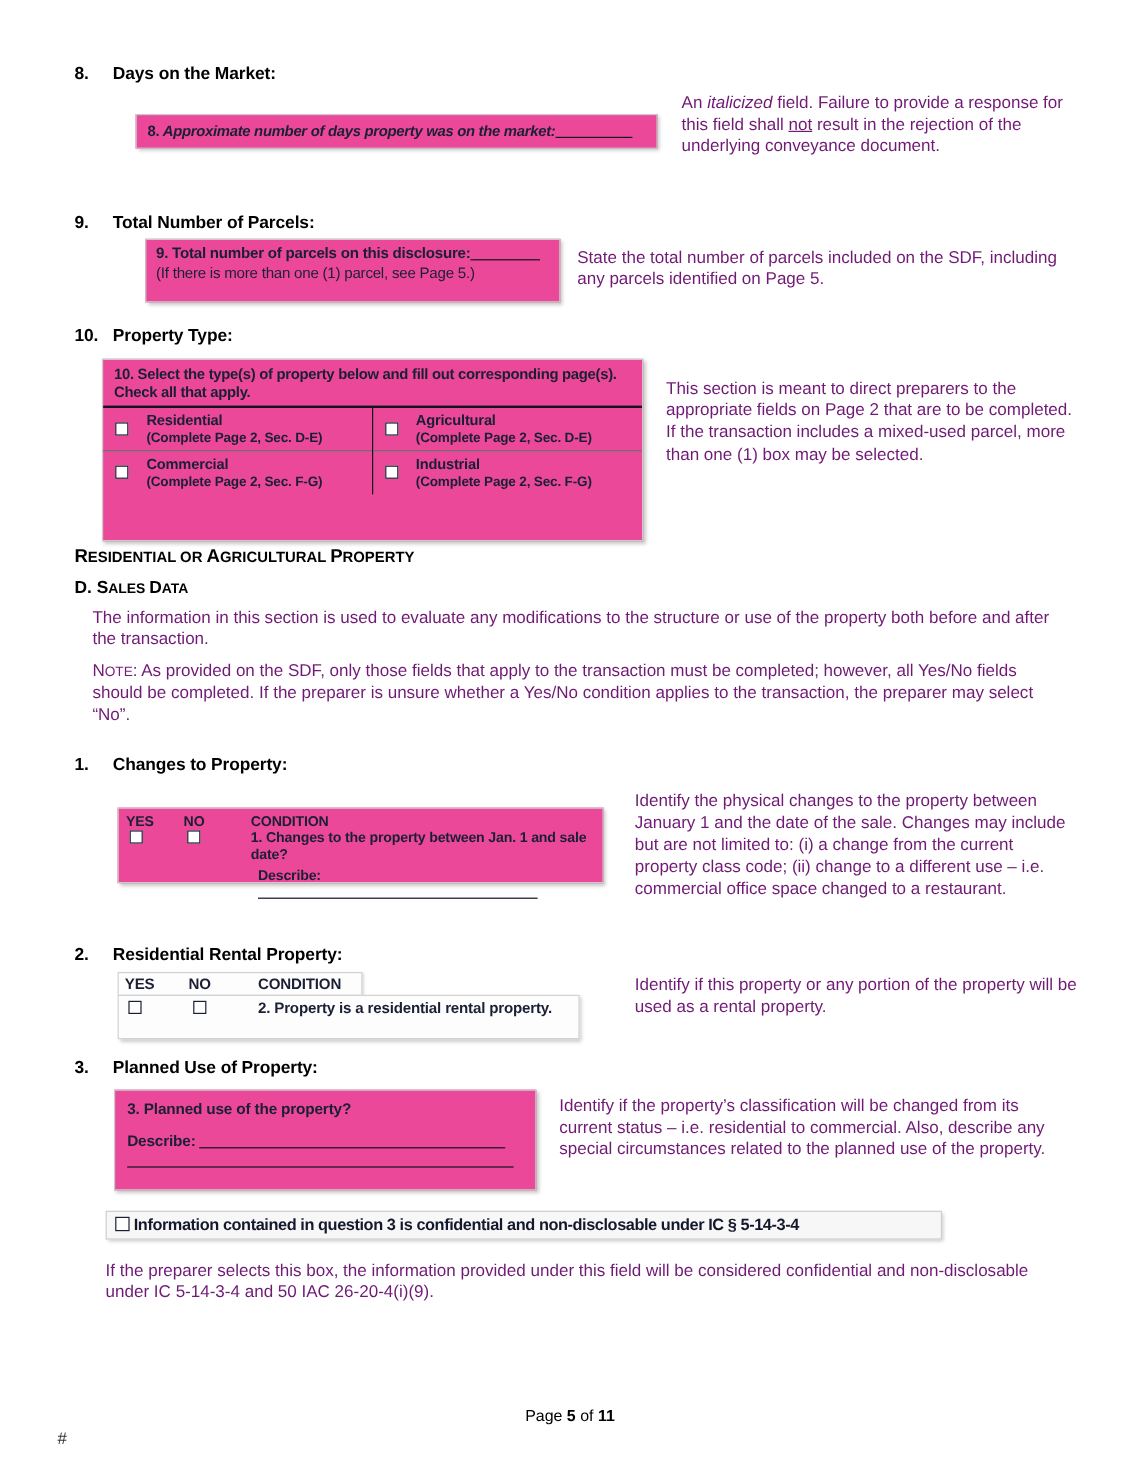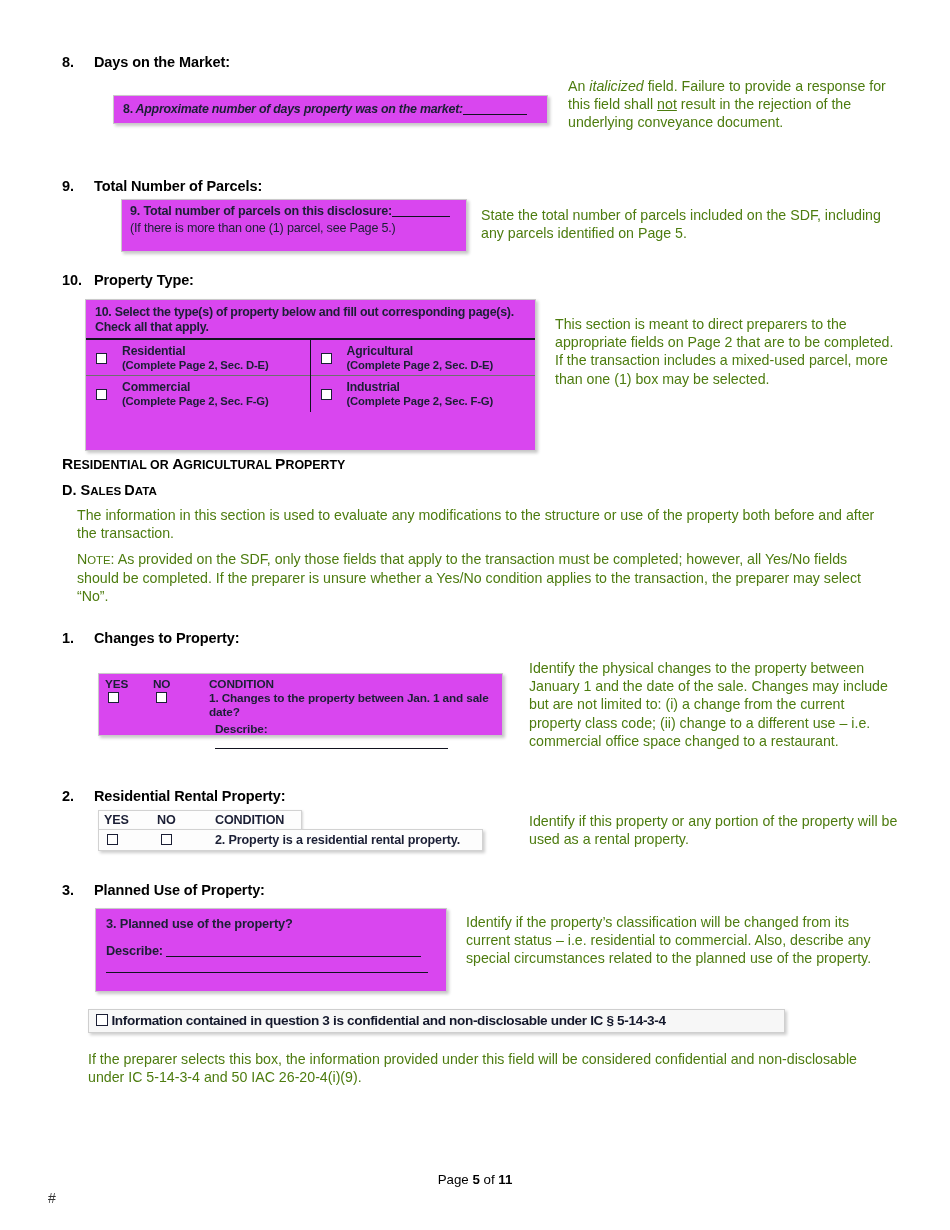--- a/index.html
+++ b/index.html
@@ -22,26 +22,26 @@
   .num-head {
     font-size: 14.5px;
     font-weight: bold;
     letter-spacing: -0.1px;
     display: flex;
   }
   .num-head .n { width: 32px; flex: 0 0 32px; }
   .explain {
     font-size: 14.2px;
     line-height: 18.2px;
-    color: #4d7c0f;
+    color: #701a75;
   }
 
   
   .fieldbox {
-    background: #d946ef;
+    background: #ec4899;
     border: 1px solid #c9c9c9;
     box-shadow: 2px 2px 3px rgba(0,0,0,0.22);
     color: #1b1f35;
     position: relative;
   }
   .fieldbox .inner { padding: 5px 8px; }
   .line {
     display: inline-block;
     border-bottom: 1.6px solid #11131f;
     vertical-align: -2px;
@@ -141,21 +141,21 @@
   #d2-hdrbox {
     width: 204px; height: 20px;
     background: #fdfdfd; border: 1px solid #d2d2d2;
     box-shadow: 1px 1px 2px rgba(0,0,0,0.16);
     color: #1b1f35;
   }
   #d2-hdrbox .yn-hdr { font-size: 12.6px; padding-top: 2px; }
   #d2-hdrbox .yn-hdr .c1 { width: 58px; flex: 0 0 58px; padding-left: 5px; }
   #d2-hdrbox .yn-hdr .c2 { width: 58px; flex: 0 0 58px; }
   #d2-bodybox {
-    width: 385px; height: 22px; margin-top: -1px;
+    width: 385px; height: 37px; margin-top: -1px;
     background: #fdfdfd; border: 1px solid #d2d2d2;
     box-shadow: 2px 2px 3px rgba(0,0,0,0.2);
     color: #1b1f35;
   }
   #d2-bodybox .yn-row { font-size: 12.6px; padding-top: 3px; }
   #d2-bodybox .yn-row .c1 { width: 58px; flex: 0 0 58px; padding-left: 8px; }
   #d2-bodybox .yn-row .c2 { width: 58px; flex: 0 0 58px; padding-left: 4px; }
   #d2-explain { position: absolute; left: 529px; top: 812px; width: 370px; }
 
   

